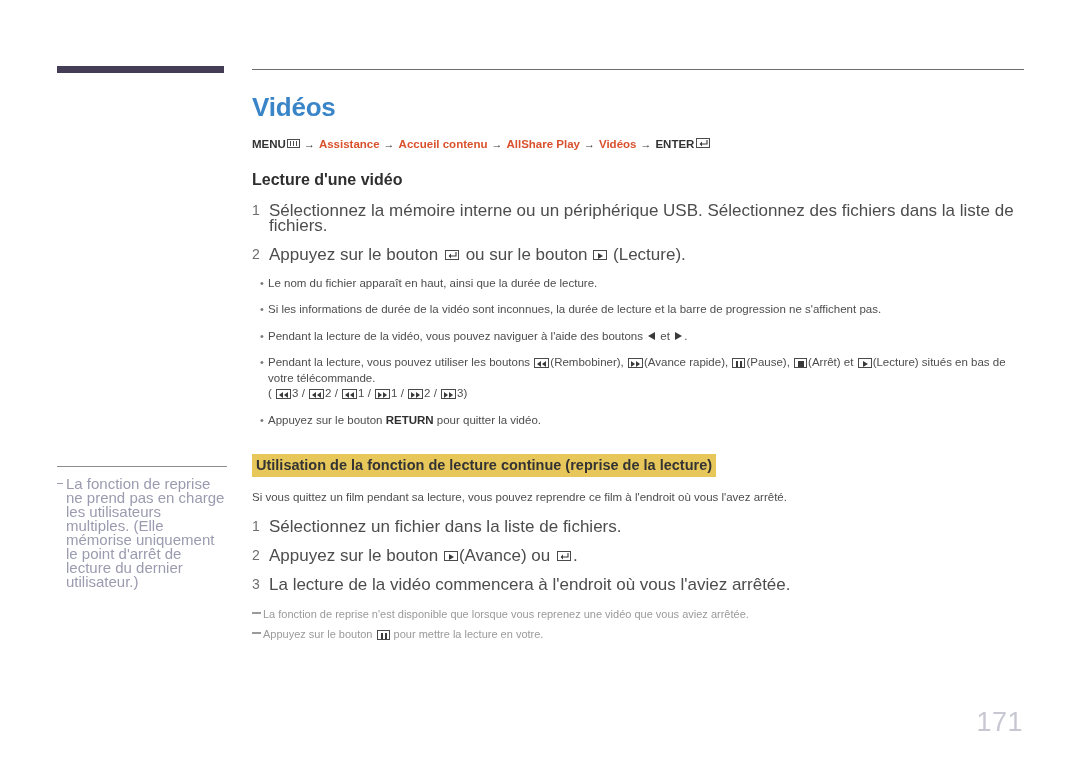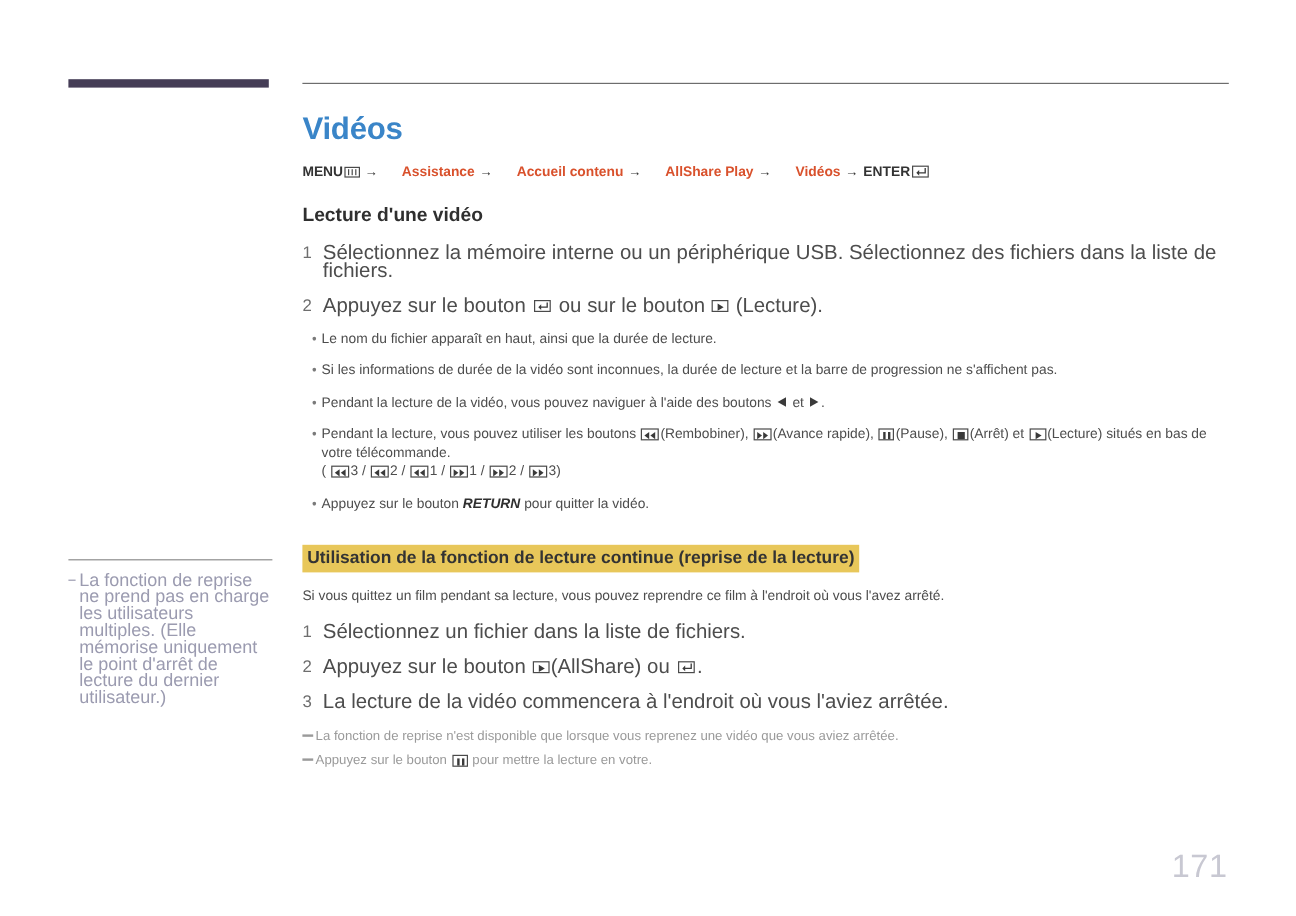--- a/index.html
+++ b/index.html
@@ -58,21 +58,20 @@
     font-size: 11.5px;
     font-weight: bold;
     color: #333333;
     white-space: nowrap;
     margin: 0 0 21px 0;
     display: flex;
     align-items: center;
   }
   .breadcrumb .crumb-link {
     color: #d9512c;
-    margin-left: 16px;
   }
   .breadcrumb .arrow {
     color: #333333;
     padding: 0 4px;
     font-weight: normal;
     font-size: 11px;
   }
 
   
   .key {
@@ -241,21 +240,21 @@
     text-align: left;
     padding-left: 8px;
     box-sizing: border-box;
   }
   .bullet-text {
     font-size: 11.5px;
     color: #4d4d4d;
     line-height: 15.5px;
     flex: 1;
   }
-  .bullet-text b { color: #2f2f2f; font-weight: bold; font-style: italic; }
+  .bullet-text b { color: #2f2f2f; font-weight: bold; }
 
   .intro-text {
     font-size: 11.5px;
     color: #4d4d4d;
     line-height: 15px;
     margin: 0 0 14px 0;
   }
 
   
   .footnotes { margin-top: 0; }
@@ -452,21 +451,21 @@
 
     <div class="step">
       <div class="step-num">1</div>
       <div class="step-text">Sélectionnez un fichier dans la liste de fichiers.</div>
     </div>
 
     <div class="step">
       <div class="step-num">2</div>
       <div class="step-text">
         <span>Appuyez sur le bouton</span>
-        <span class="key key-play"><span class="tri"></span></span><span>(AllShare) ou</span>
+        <span class="key key-play"><span class="tri"></span></span><span>(Avance) ou</span>
         <span class="key key-enter">
           <svg width="11" height="9" viewBox="0 0 11 9">
               <path d="M9 1 V5 H3" stroke="#3a3a3a" stroke-width="1.1" fill="none"></path>
               <path d="M4 2.6 L1.6 5 L4 7.4 Z" fill="#3a3a3a"></path>
             </svg>
         </span><span>.</span>
       </div>
     </div>
 
     <div class="step">

